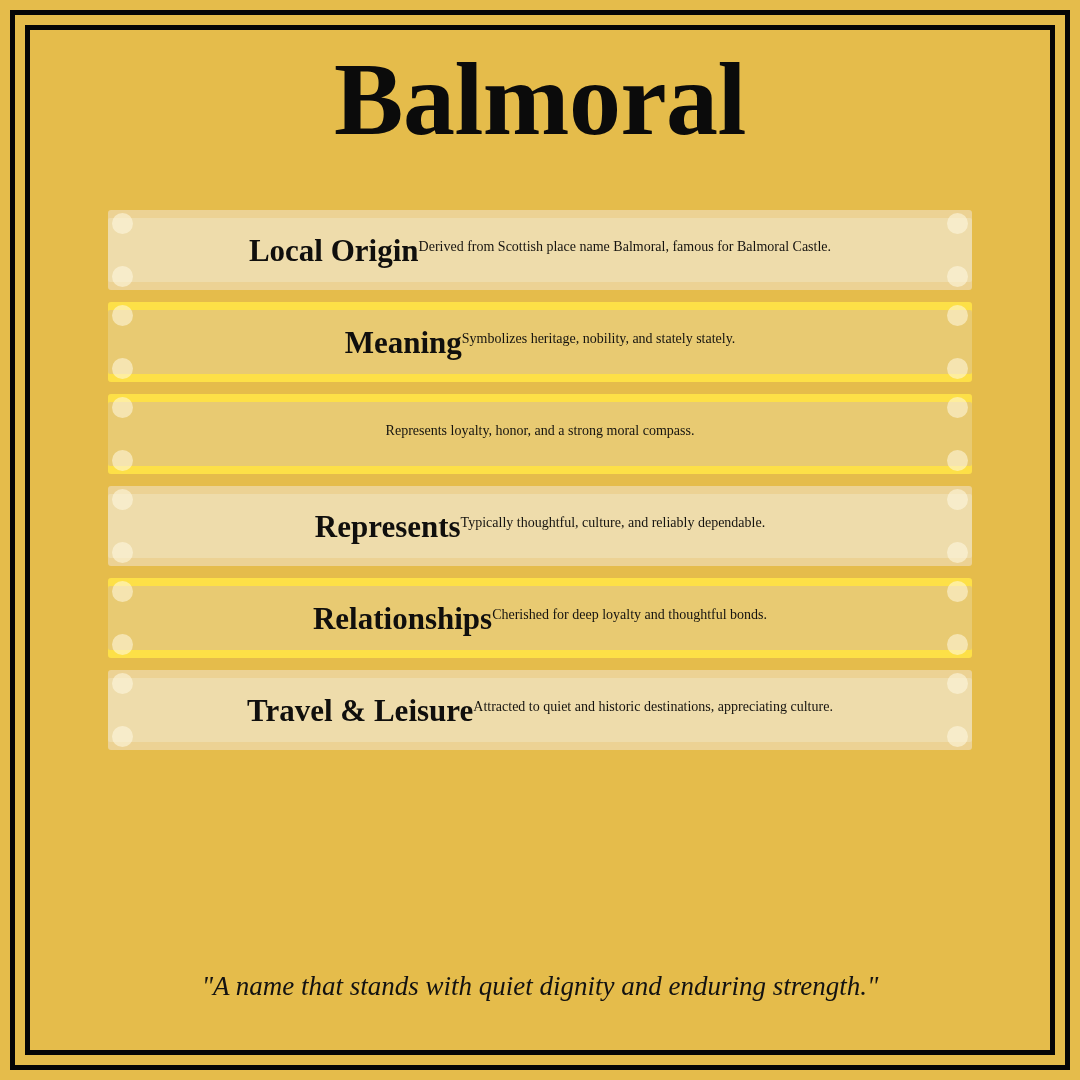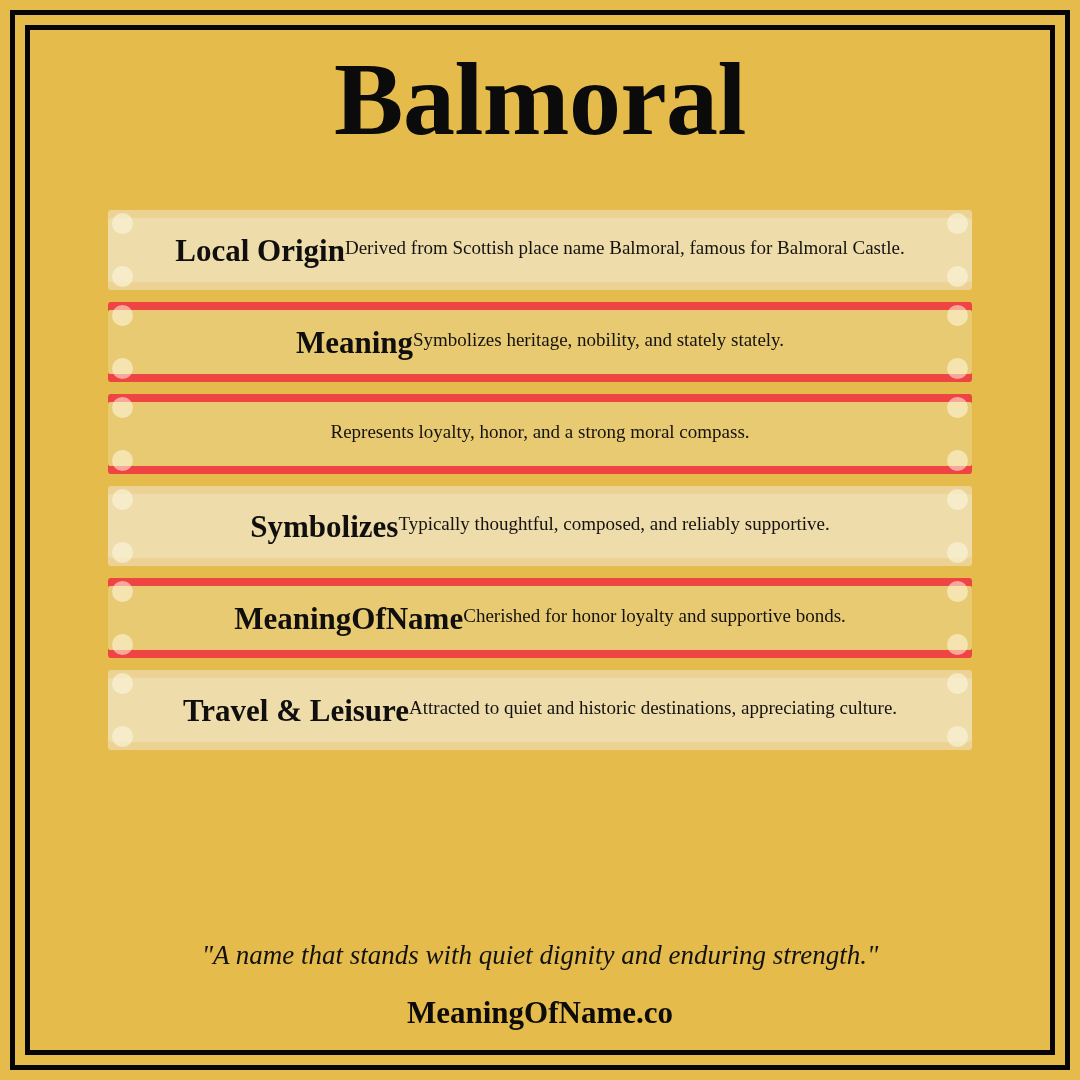--- a/index.html
+++ b/index.html
@@ -76,21 +76,21 @@
     top: 180px;
   }
 
   .card {
     position: relative;
     height: 80px;
     margin-bottom: 12px;
     border-radius: 3px;
   }
   .card.light { background: #ecd294; }
-  .card.dark  { background: #ef4444; }
+  .card.dark  { background: #fde047; }
 
   .card-inner {
     position: absolute;
     left: 0;
     right: 0;
     top: 8px;
     bottom: 8px;
     border-radius: 2px;
   }
   .card.light .card-inner { background: #eedcab; }
@@ -122,21 +122,21 @@
   }
   .card-heading {
     font-size: 31px;
     font-weight: bold;
     color: #100f0d;
     line-height: 1;
     margin: 0;
     white-space: nowrap;
   }
   .card-desc {
-    font-size: 19px;
+    font-size: 14px;
     color: #15130f;
     line-height: 1;
     margin: -6px 0 0 0;
     white-space: nowrap;
   }
 
   
   .footer {
     position: absolute;
     left: 0;
@@ -204,47 +204,46 @@
             <p class="card-desc">Represents loyalty, honor, and a strong moral compass.</p>
           </div>
         </div>
         <div class="card light">
           <div class="card-inner"></div>
           <span class="rivet tl"></span>
           <span class="rivet tr"></span>
           <span class="rivet bl"></span>
           <span class="rivet br"></span>
           <div class="card-text">
-            <p class="card-heading">Symbolizes</p>
-            <p class="card-desc">Typically thoughtful, composed, and reliably supportive.</p>
+            <p class="card-heading">Represents</p>
+            <p class="card-desc">Typically thoughtful, culture, and reliably dependable.</p>
           </div>
         </div>
         <div class="card dark">
           <div class="card-inner"></div>
           <span class="rivet tl"></span>
           <span class="rivet tr"></span>
           <span class="rivet bl"></span>
           <span class="rivet br"></span>
           <div class="card-text">
-            <p class="card-heading">MeaningOfName</p>
-            <p class="card-desc">Cherished for honor loyalty and supportive bonds.</p>
+            <p class="card-heading">Relationships</p>
+            <p class="card-desc">Cherished for deep loyalty and thoughtful bonds.</p>
           </div>
         </div>
         <div class="card light">
           <div class="card-inner"></div>
           <span class="rivet tl"></span>
           <span class="rivet tr"></span>
           <span class="rivet bl"></span>
           <span class="rivet br"></span>
           <div class="card-text">
             <p class="card-heading">Travel &amp; Leisure</p>
             <p class="card-desc">Attracted to quiet and historic destinations, appreciating culture.</p>
           </div>
         </div>
       </div>
 
     <div class="footer">
       <p class="quote">"A name that stands with quiet dignity and enduring strength."</p>
-      <p class="brand">MeaningOfName.co</p>
     </div>
 
   </div>
 </div>
 
 </body></html>

